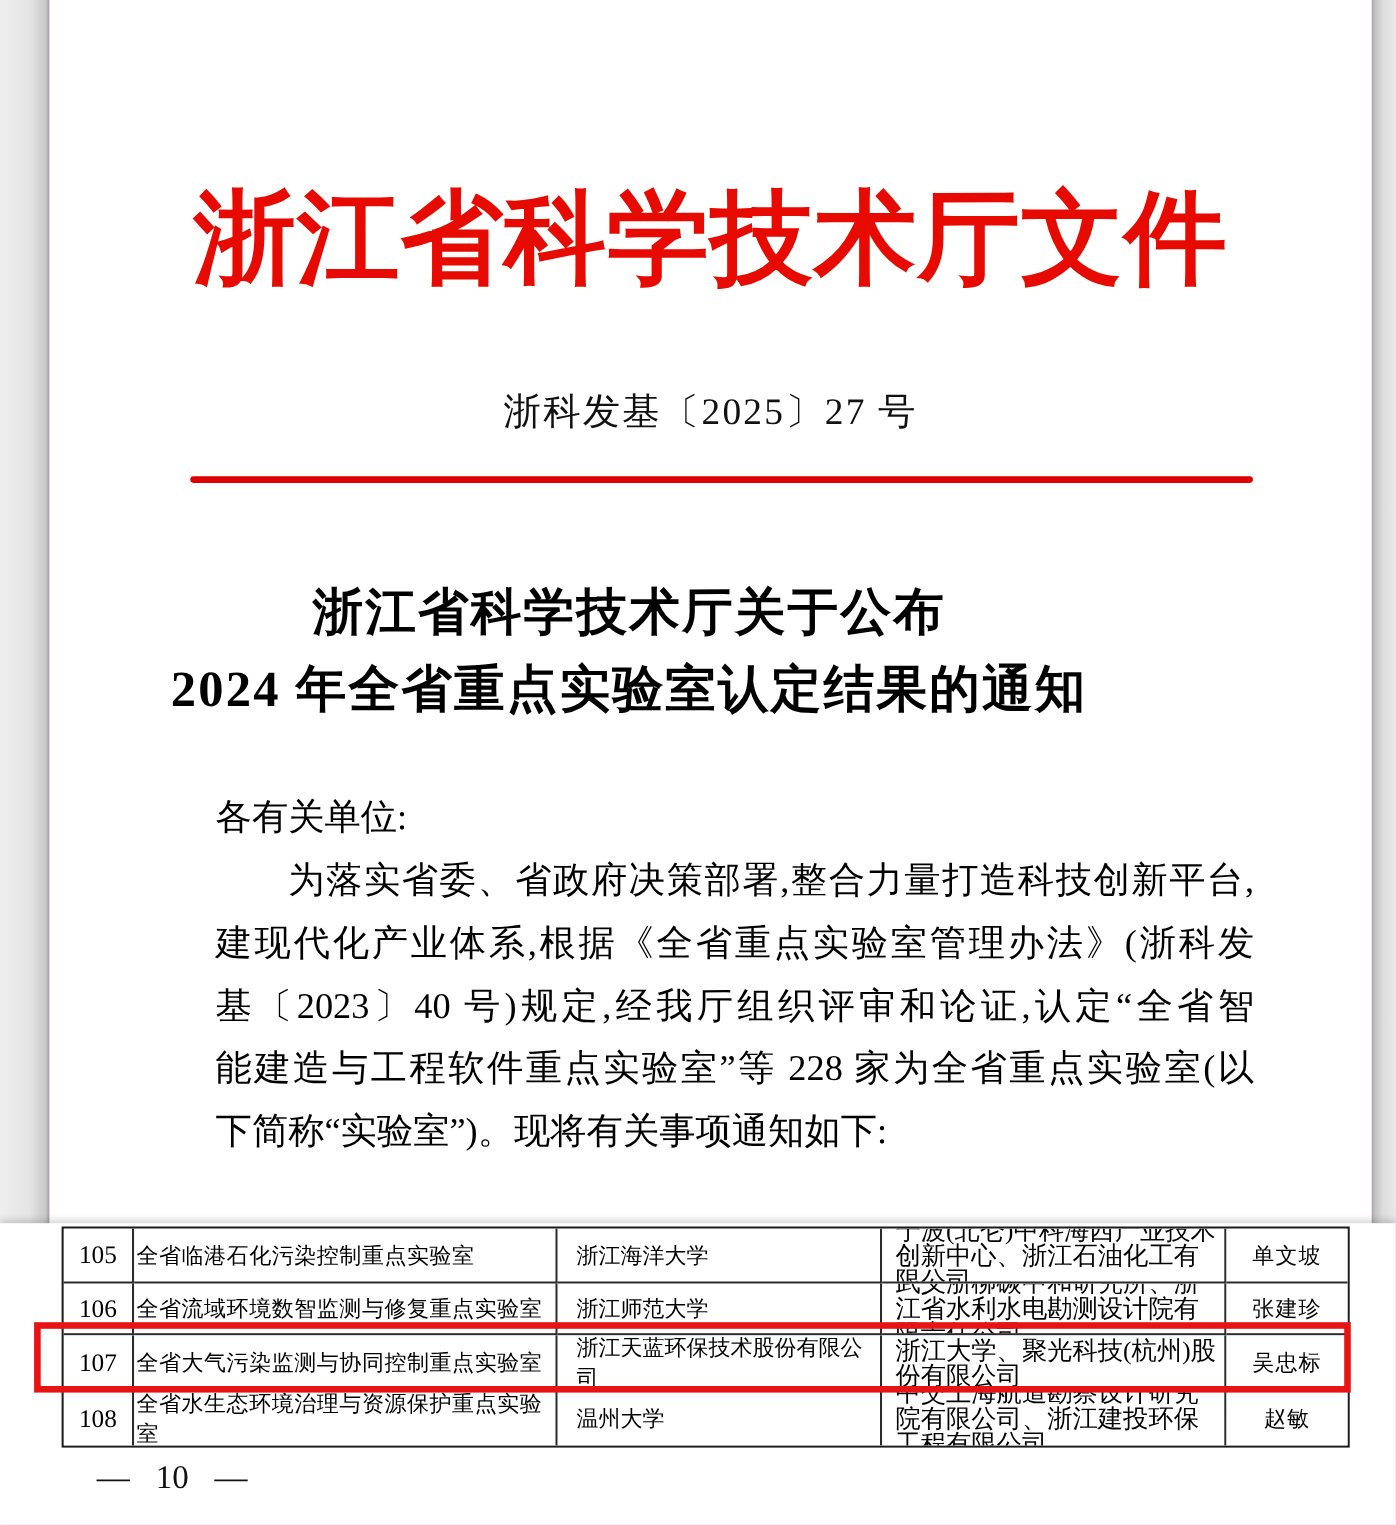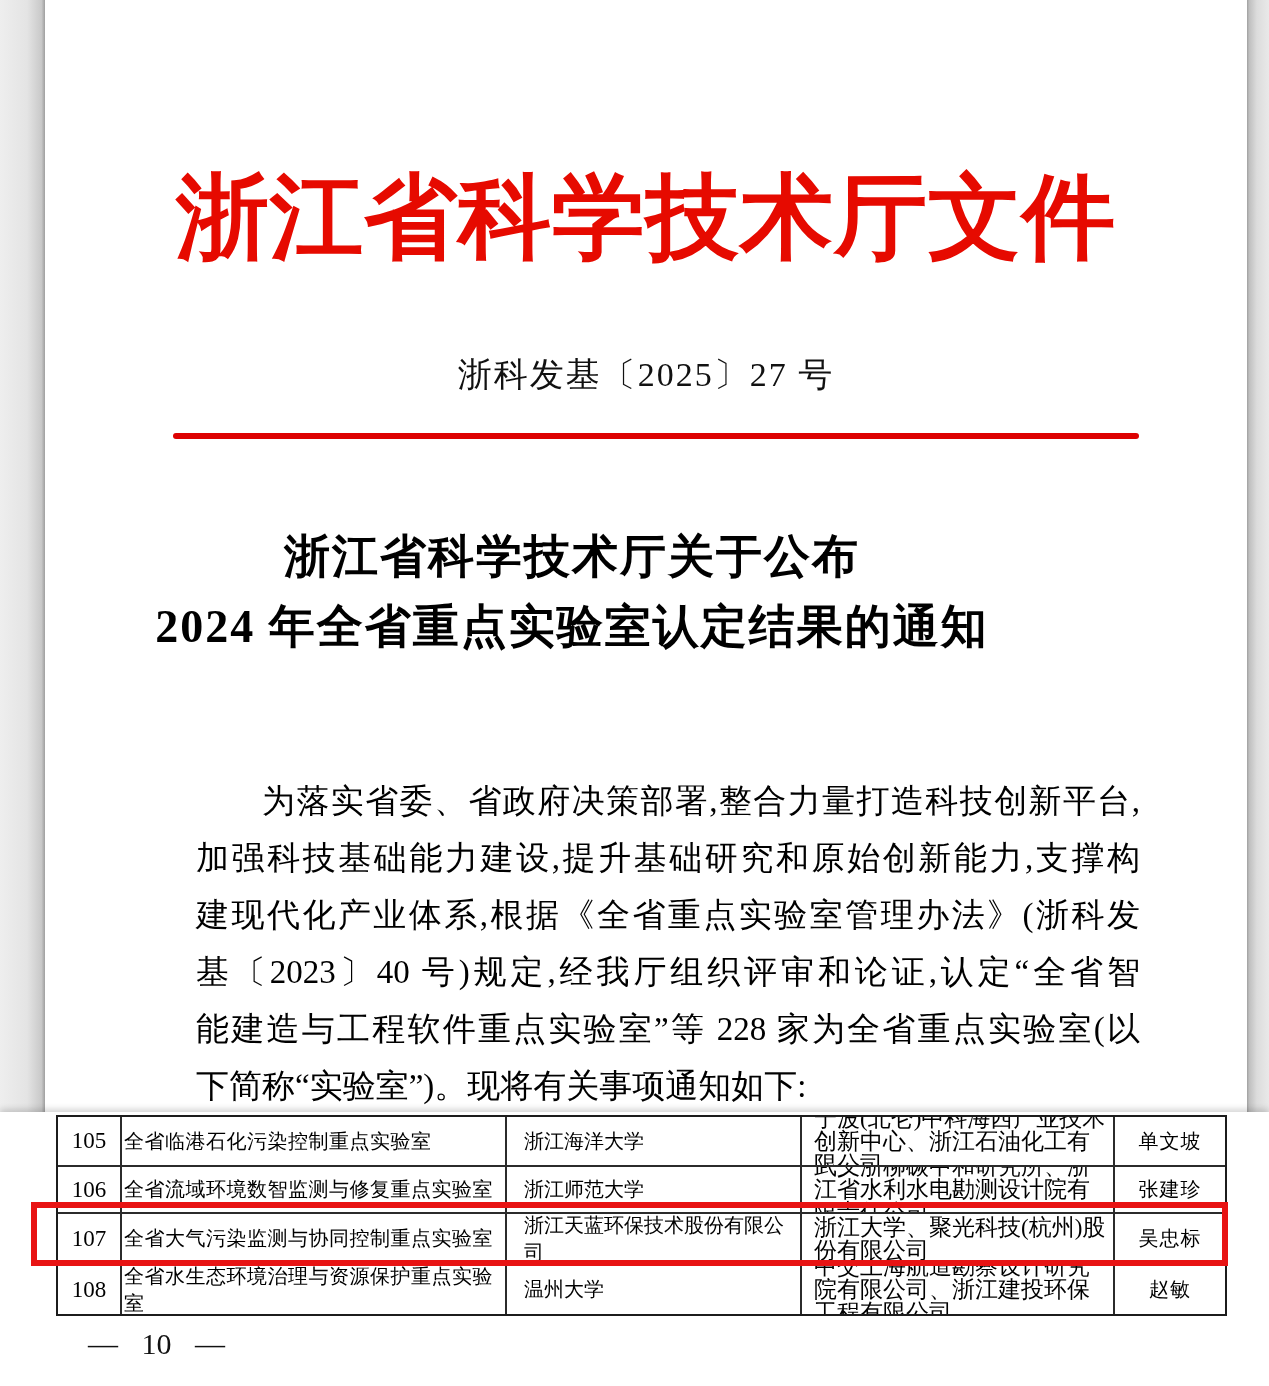--- a/index.html
+++ b/index.html
@@ -101,24 +101,24 @@
 
     <div class="doc-number">浙科发基〔2025〕27 号</div>
 
     <div class="red-rule"></div>
 
     <div class="notice-title">
       <div>浙江省科学技术厅关于公布</div>
       <div>2024 年全省重点实验室认定结果的通知</div>
     </div>
 
+    <div class="salutation">各有关单位:</div>
 
     <div class="body-block">
       <div class="body-line first">为落实省委、省政府决策部署,整合力量打造科技创新平台,</div>
-      <div class="body-line">加强科技基础能力建设,提升基础研究和原始创新能力,支撑构</div>
       <div class="body-line">建现代化产业体系,根据《全省重点实验室管理办法》(浙科发</div>
       <div class="body-line">基〔2023〕40 号)规定,经我厅组织评审和论证,认定“全省智</div>
       <div class="body-line">能建造与工程软件重点实验室”等 228 家为全省重点实验室(以</div>
       <div class="body-line last">下简称“实验室”)。现将有关事项通知如下:</div>
     </div>
   </div>
 
   <div class="table-overlay">
     <div class="results-table">
 

